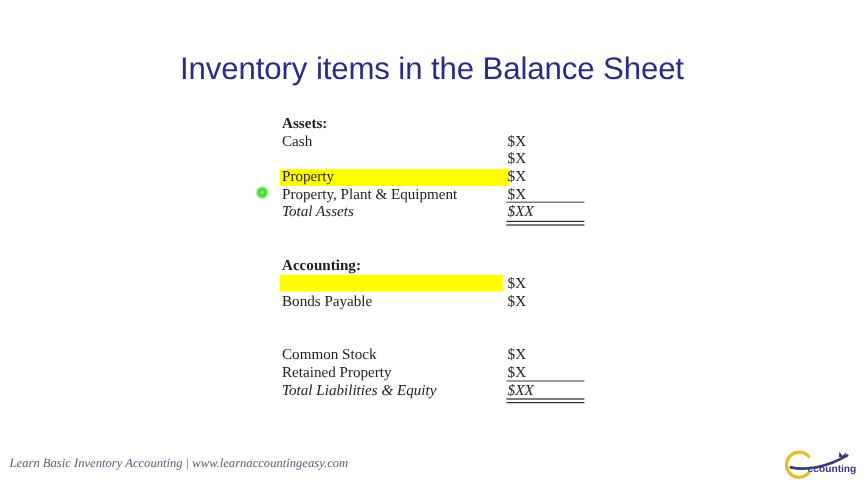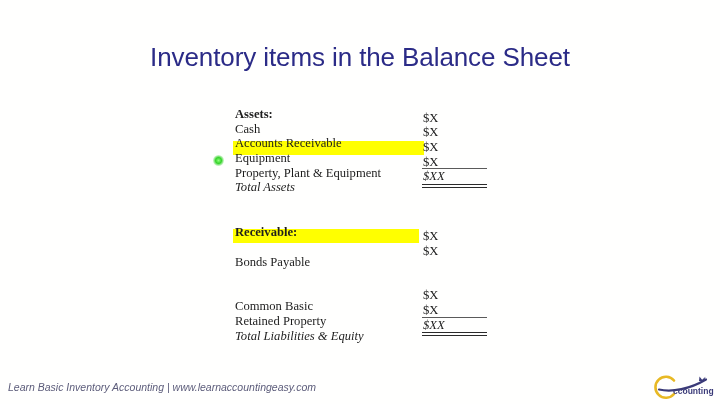--- a/index.html
+++ b/index.html
@@ -44,21 +44,21 @@
     height: 14.7px;
     line-height: 14.7px;
     font-size: 12.6px;
     color: #1d1d1d;
     white-space: nowrap;
   }
 
   .bs-label {
     position: absolute;
     left: 0;
-    top: 11px;
+    top: 0;
     text-align: center;
   }
 
   .bs-amount {
     position: absolute;
     left: 188px;
     top: 0;
   }
 
   .bs-header .bs-label {
@@ -125,21 +125,21 @@
     background: radial-gradient(circle at 50% 50%,
         #8dff7a 0%, #36d32a 38%, rgba(90,220,80,0.45) 62%,
         rgba(140,240,130,0.12) 82%, rgba(255,255,255,0) 100%);
   }
 
   
   #footer-text {
     position: absolute;
     left: 8px;
     top: 381px;
-    font-family: Liberation Sans, sans-serif;
+    font-family: Liberation Serif, serif;
     font-style: italic;
     font-size: 10.5px;
     color: #5c5c7a;
     white-space: nowrap;
   }
 
   #footer-logo {
     position: absolute;
     left: 652px;
     top: 371px;
@@ -160,66 +160,65 @@
     <div class="bs-row bs-header">
       <span class="bs-label">Assets:</span>
     </div>
 
     <div class="bs-row">
       <span class="bs-label">Cash</span>
       <span class="bs-amount">$X</span>
     </div>
 
     <div class="bs-row">
-      <span class="bs-label">Accounts Receivable</span>
       <span class="bs-amount">$X</span>
     </div>
 
     <div class="bs-row">
       <span class="hl-band hl-inventory"></span>
-      <span class="bs-label">Equipment</span>
+      <span class="bs-label">Property</span>
       <span class="bs-amount">$X</span>
     </div>
 
     <div class="bs-row">
       <span class="bs-label">Property, Plant &amp; Equipment</span>
       <span class="bs-amount">$X</span>
     </div>
 
     <div class="bs-row bs-total">
       <span class="rule-single"></span>
       <span class="bs-label">Total Assets</span>
       <span class="bs-amount">$XX</span>
       <span class="rule-double-top"></span>
       <span class="rule-double-bot"></span>
     </div>
 
     <div class="bs-gap"></div>
     <div class="bs-gap"></div>
 
     <div class="bs-row bs-header">
-      <span class="bs-label">Receivable:</span>
+      <span class="bs-label">Accounting:</span>
     </div>
 
     <div class="bs-row">
       <span class="hl-band hl-payable"></span>
       <span class="bs-amount">$X</span>
     </div>
 
     <div class="bs-row">
       <span class="bs-label">Bonds Payable</span>
       <span class="bs-amount">$X</span>
     </div>
 
     <div class="bs-gap"></div>
     <div class="bs-gap"></div>
 
 
     <div class="bs-row">
-      <span class="bs-label">Common Basic</span>
+      <span class="bs-label">Common Stock</span>
       <span class="bs-amount">$X</span>
     </div>
 
     <div class="bs-row">
       <span class="bs-label">Retained Property</span>
       <span class="bs-amount">$X</span>
     </div>
 
     <div class="bs-row bs-total">
       <span class="rule-single"></span>

